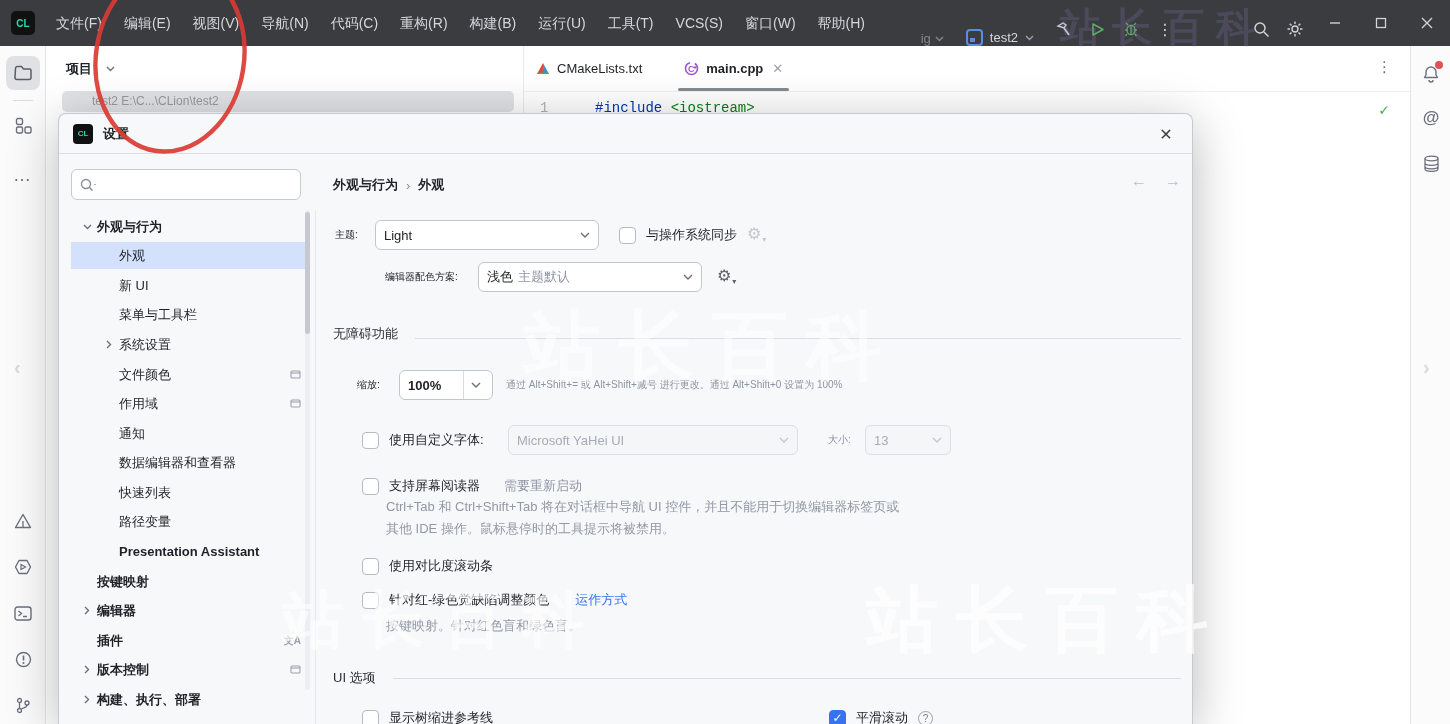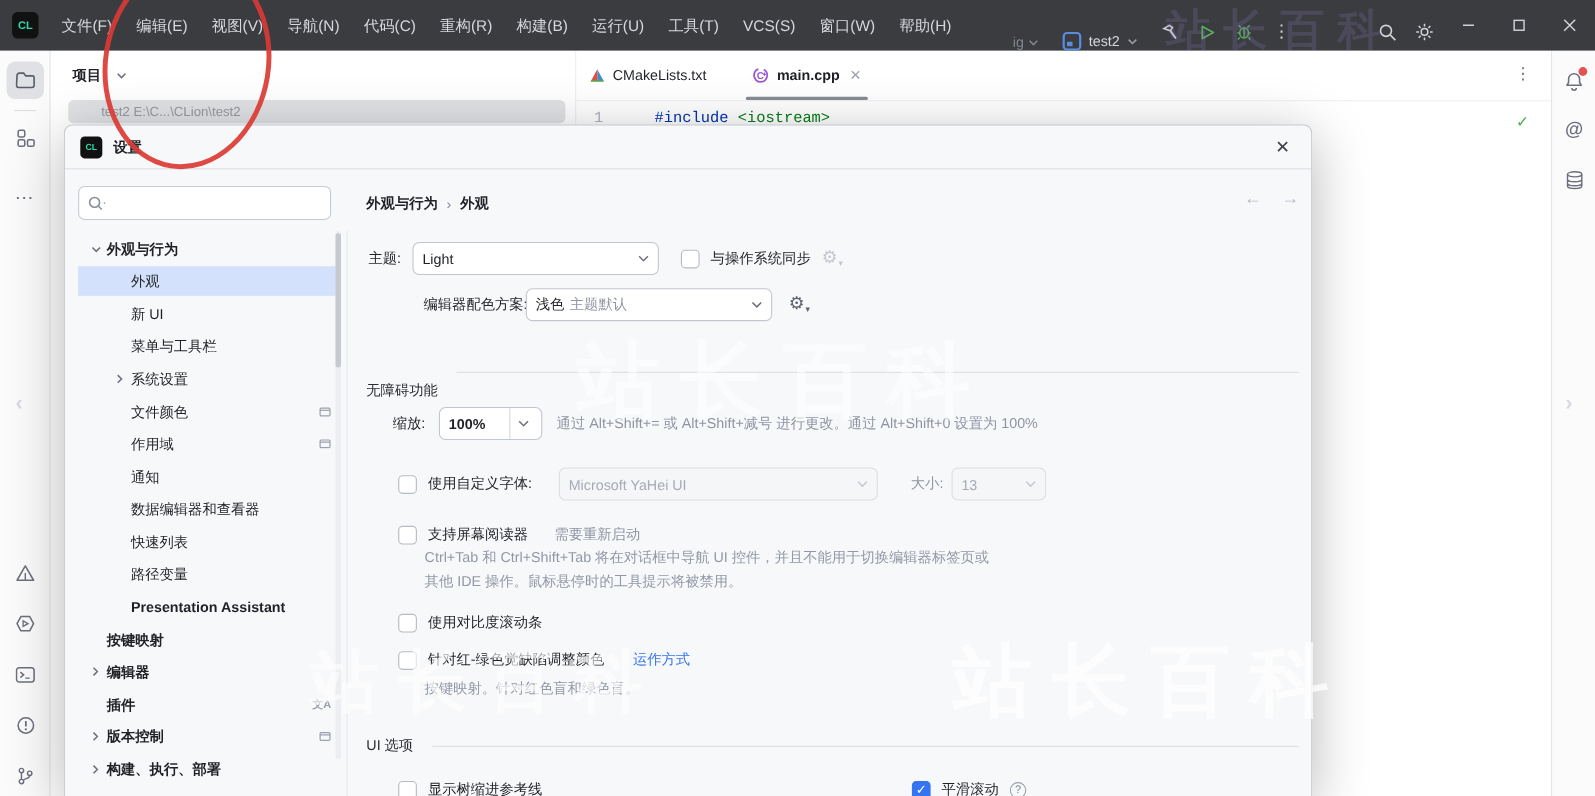--- a/index.html
+++ b/index.html
@@ -66,21 +66,21 @@
   .ind1 { padding-left:28px; } .ind1l { padding-left:48px; }
   .tree-trail { margin-left:auto; margin-right:8px; color:#9ba0ad; display:flex; align-items:center; }
   .tree-track { position:absolute; left:246px; top:96px; width:5px; height:480px; background:#eceef1; border-radius:3px; }
   .tree-thumb { position:absolute; left:246px; top:98px; width:5px; height:122px; background:#c6c9d0; border-radius:3px; }
   .tree-vline { position:absolute; left:256px; top:96px; bottom:0; width:1px; background:#e6e8ec; }
 
   .crumbs { position:absolute; left:274px; top:62px; font-size:13px; font-weight:bold; display:flex; gap:8px; align-items:center; }
   .crumb-sep { color:#878c9b; font-weight:normal; }
   .nav-arrow { position:absolute; top:58px; font-size:16px; color:#b9bdc7; }
 
-  .fld-label { position:absolute; height:30px; line-height:30px; font-size:13px; }
+  .fld-label { position:absolute; height:30px; line-height:30px; font-size:10px; }
   .combo { position:absolute; height:30px; background:#fff; border:1px solid #c2c6cf; border-radius:6px; display:flex; align-items:center; padding:0 8px; font-size:13px; color:#1f2126; }
   .combo .cval { white-space:nowrap; }
   .combo .chev { margin-left:auto; display:flex; }
   .combo.disabled { color:#a6abb8; background:#f5f6f8; border-color:#dcdee3; }
   .combo .inner-sep { width:1px; align-self:stretch; background:#d7dade; margin:0 0 0 auto; }
   .cbx { width:17px; height:17px; border:1.5px solid #b7bac3; border-radius:4px; background:#fff; flex:none; }
   .cbx.checked { background:#3574f0; border-color:#3574f0; color:#fff; display:flex; align-items:center; justify-content:center; font-size:12px; }
   .check-row { position:absolute; height:30px; display:flex; align-items:center; gap:10px; font-size:13px; }
   .gear { font-size:16px; color:#5d616b; line-height:1; }
   .gear.disabled { color:#c4c7d0; }
@@ -437,21 +437,21 @@
     <span class="chev">
         <svg width="10" height="6">
           <path d="M1 1l4 4 4-4" stroke="#6c707e" fill="none" stroke-width="1.4"></path>
         </svg>
       </span>
   </div>
   <div class="check-row" style="left:658px;top:148px">
     <span class="gear">⚙<span class="gear-caret">▾</span></span>
   </div>
 
-  <div class="sec-label" style="left:274px;top:231px">无障碍功能</div>
+  <div class="sec-label" style="left:274px;top:210px">无障碍功能</div>
   <div class="sec-line" style="left:356px;top:224px;width:766px"></div>
 
   <div class="fld-label" style="left:298px;top:256px">缩放:</div>
   <div class="combo" style="left:340px;top:256px;width:94px;padding-right:4px">
     <span class="cval" style="font-weight:bold">100%</span>
     <span class="inner-sep"></span>
     <span style="width:24px;display:flex;justify-content:center">
         <svg width="10" height="6">
           <path d="M1 1l4 4 4-4" stroke="#6c707e" fill="none" stroke-width="1.4"></path>
         </svg>

